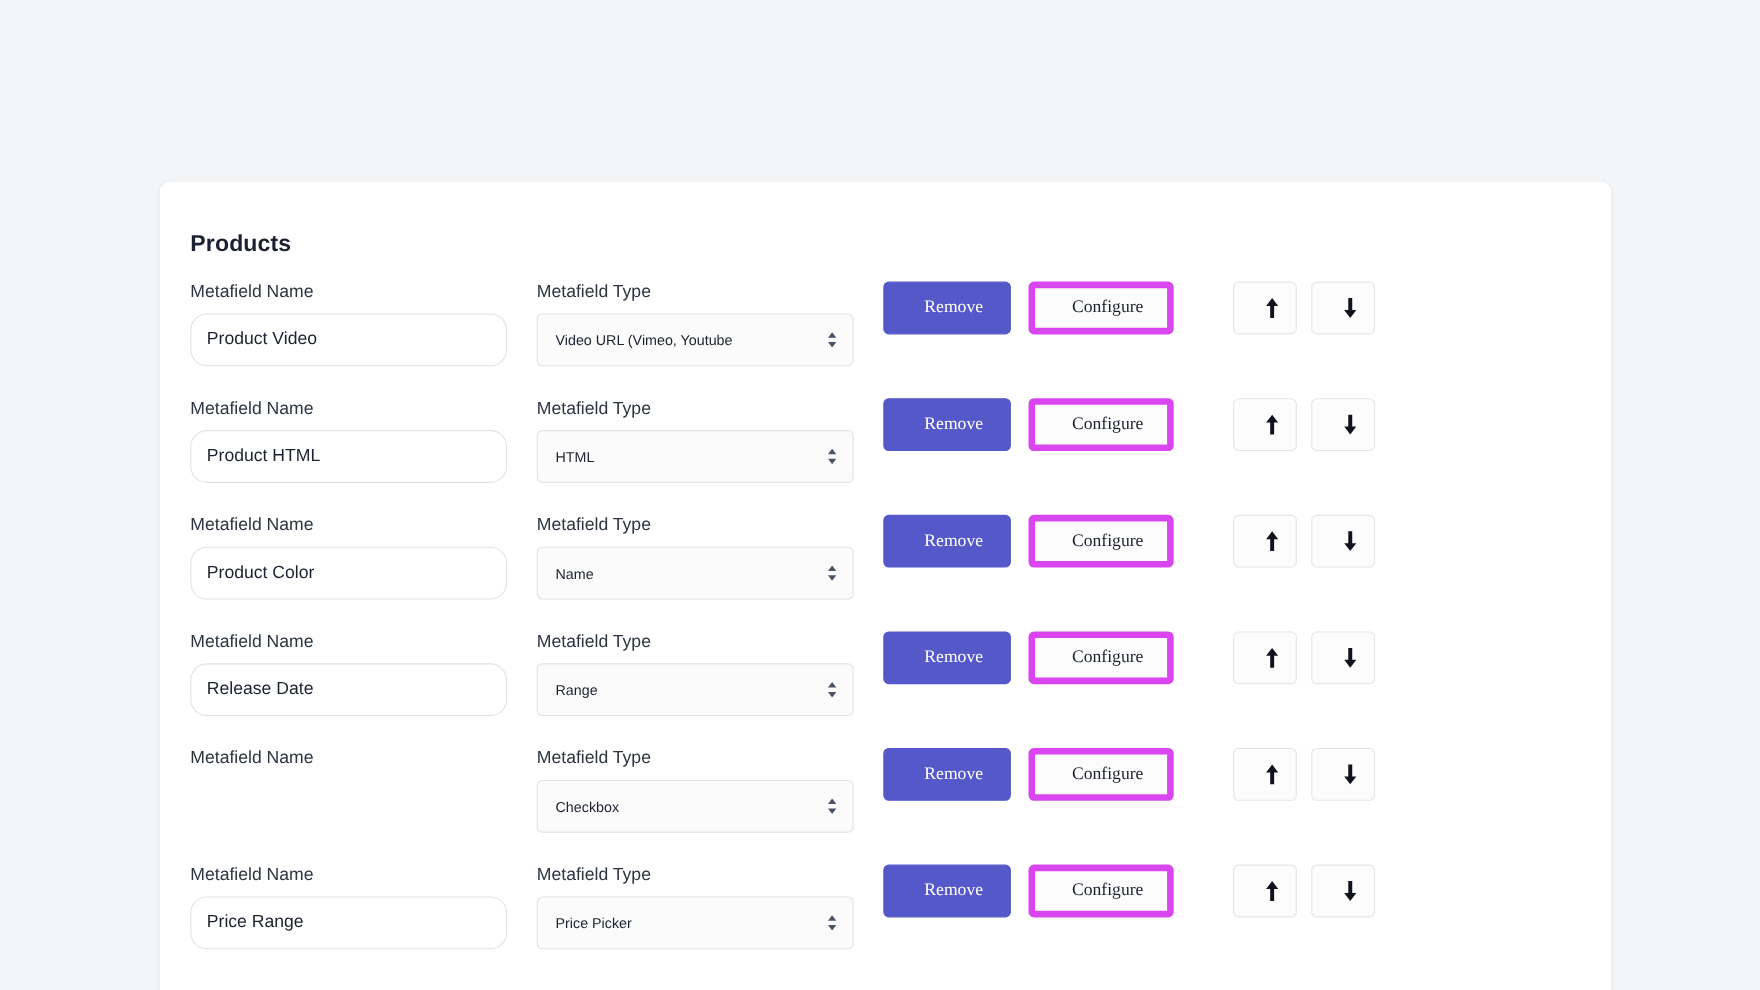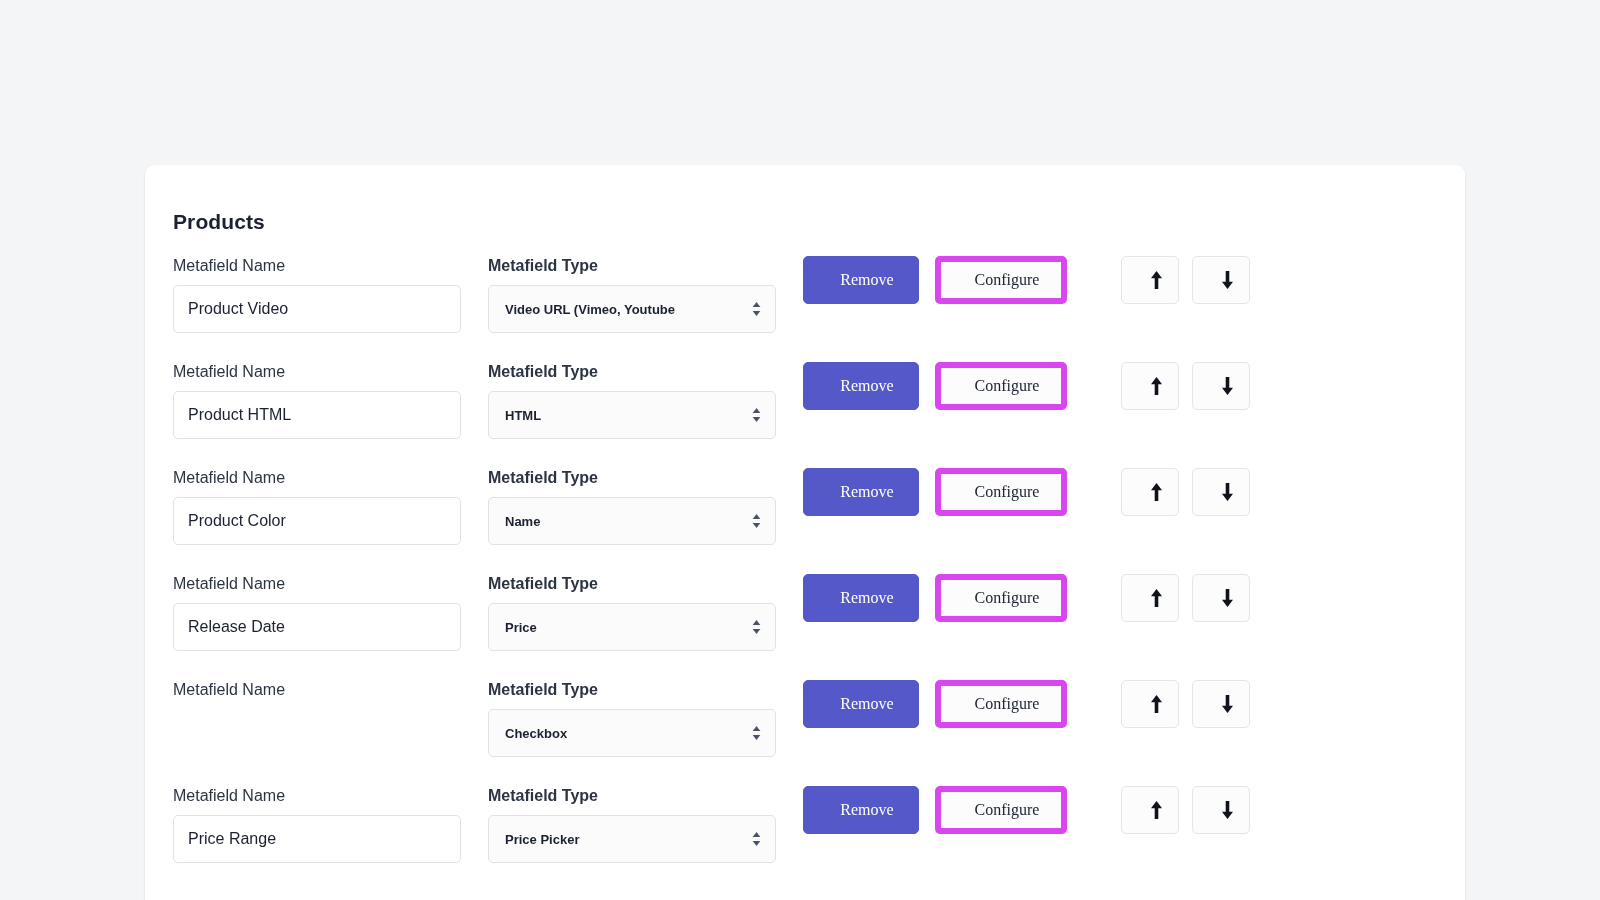--- a/index.html
+++ b/index.html
@@ -39,33 +39,33 @@
     display: flex;
     align-items: flex-start;
     padding: 0 0 0 28px;
     height: 106px;
   }
   .field {
     display: flex;
     flex-direction: column;
   }
   .field-name { width: 288px; margin-right: 27px; }
-  .field-type { width: 288px; margin-right: 27px; font-weight: bold; }
+  .field-type { width: 288px; margin-right: 27px; }
   .field-label {
     font-size: 16px;
     color: #2c3442;
     line-height: 20px;
     margin-bottom: 9px;
     white-space: nowrap;
   }
   .text-input {
     height: 48px;
     width: 288px;
     border: 1px solid #dfe3e8;
-    border-radius: 5px;
+    border-radius: 15px;
     background: #ffffff;
     font-family: "Liberation Sans", sans-serif;
     font-size: 16px;
     color: #1b2130;
     padding: 0 14px;
     outline: none;
   }
   .select-wrap {
     position: relative;
     width: 288px;
@@ -273,21 +273,21 @@
   <div class="row">
 
     <div class="field field-name">
       <div class="field-label">Metafield Name</div>
       <input class="text-input" type="text" value="Release Date" style="">
     </div>
 
     <div class="field field-type">
       <div class="field-label">Metafield Type</div>
       <div class="select-wrap">
-        <div class="select-box">Price</div>
+        <div class="select-box">Range</div>
         <span class="select-arrows">
           <svg width="11" height="18" viewBox="0 0 11 18" xmlns="http://www.w3.org/2000/svg">
             <path d="M5.5 2 L9.3 7 L1.7 7 Z" fill="#4a5366"></path>
             <path d="M5.5 16 L1.7 11 L9.3 11 Z" fill="#4a5366"></path>
           </svg>
         </span>
       </div>
     </div>
 
     <button class="btn btn-remove">Remove</button>

